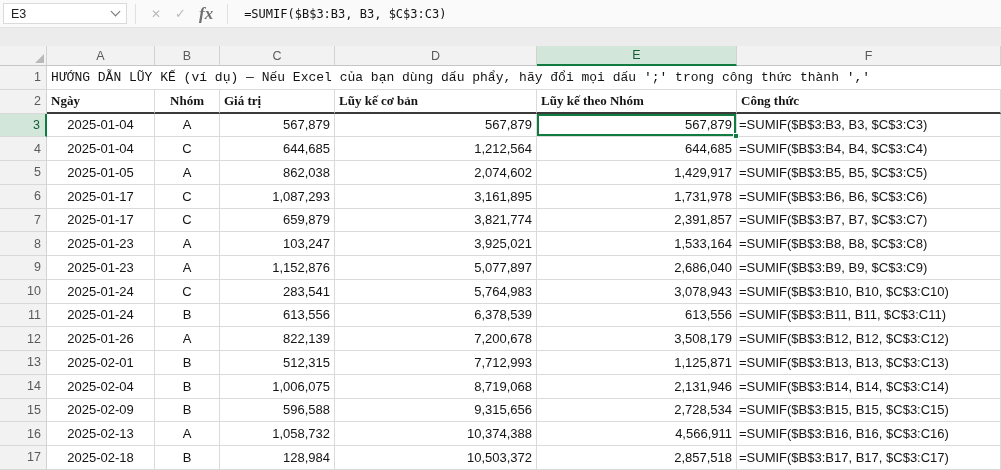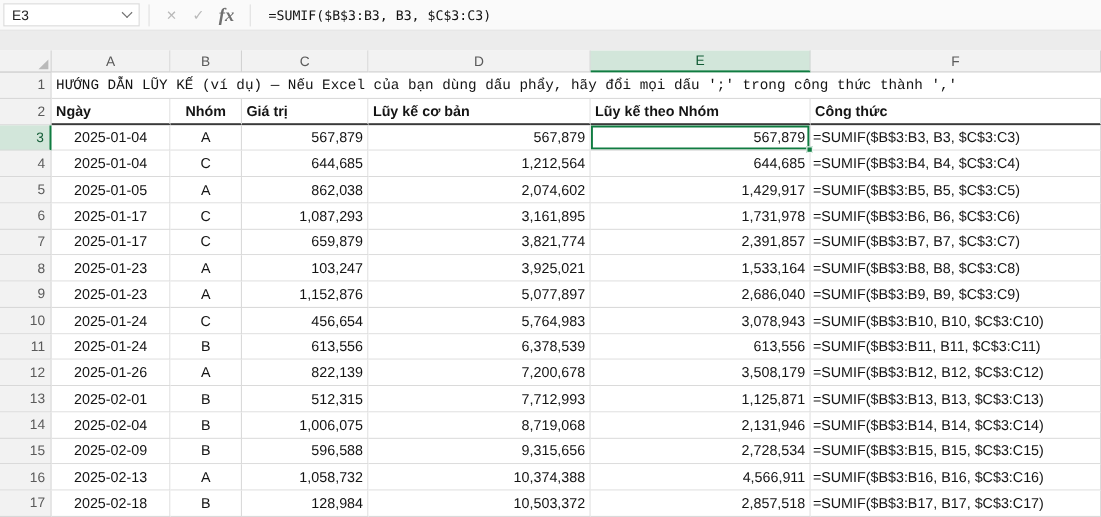--- a/index.html
+++ b/index.html
@@ -29,21 +29,21 @@
   .col-h.sel{background:#d2e6da;color:#135c36;border-bottom:2px solid #107C41;}
   .data-row{height:23.76px;}
   .row-h{background:#f2f2f2;border-right:1px solid #d2d2d2;border-bottom:1px solid #d8d8d8;
     display:flex;align-items:center;justify-content:flex-end;padding-right:5px;
     font-size:12.5px;color:#5a5a5a;}
   .row-h.sel{background:#d2e6da;color:#135c36;border-right:2px solid #107C41;}
   .cell{background:#fff;border-right:1px solid #dadada;border-bottom:1px solid #dadada;
     font-size:13px;color:#141414;display:flex;align-items:center;padding:0 4px;
     white-space:nowrap;overflow:hidden;position:relative;}
   .cell.note{overflow:visible;z-index:2;border-right:none;font-family:Liberation Mono, monospace;}
-  .cell.hdr{font-weight:bold;border-bottom:2px solid #3a3a3a;}
+  .cell.hdr{font-weight:bold;border-bottom:2px solid #3a3a3a;font-family:Liberation Serif, serif;}
   .al-l{justify-content:flex-start;text-align:left}
   .al-c{justify-content:center;text-align:left}
   .al-r{justify-content:flex-end;text-align:center}
   .cell.fml{padding:0 2px;}
   .cell.sel-cell{box-shadow:inset 0 0 0 2px #107C41;overflow:visible;z-index:3;}
   .fill-handle{position:absolute;right:-3px;bottom:-3px;width:6px;height:6px;
     background:#107C41;border:1px solid #fff;}
 </style>
 </head>
 <body>
@@ -146,21 +146,21 @@
           <div class="cell al-c">A</div>
           <div class="cell al-r">1,152,876</div>
           <div class="cell al-r">5,077,897</div>
           <div class="cell al-r">2,686,040</div>
           <div class="cell al-l fml">=SUMIF($B$3:B9, B9, $C$3:C9)</div>
         </div>
         <div class="grid-row data-row">
           <div class="row-h">10</div>
           <div class="cell al-c">2025-01-24</div>
           <div class="cell al-c">C</div>
-          <div class="cell al-r">456,654</div>
+          <div class="cell al-r">283,541</div>
           <div class="cell al-r">5,764,983</div>
           <div class="cell al-r">3,078,943</div>
           <div class="cell al-l fml">=SUMIF($B$3:B10, B10, $C$3:C10)</div>
         </div>
         <div class="grid-row data-row">
           <div class="row-h">11</div>
           <div class="cell al-c">2025-01-24</div>
           <div class="cell al-c">B</div>
           <div class="cell al-r">613,556</div>
           <div class="cell al-r">6,378,539</div>

